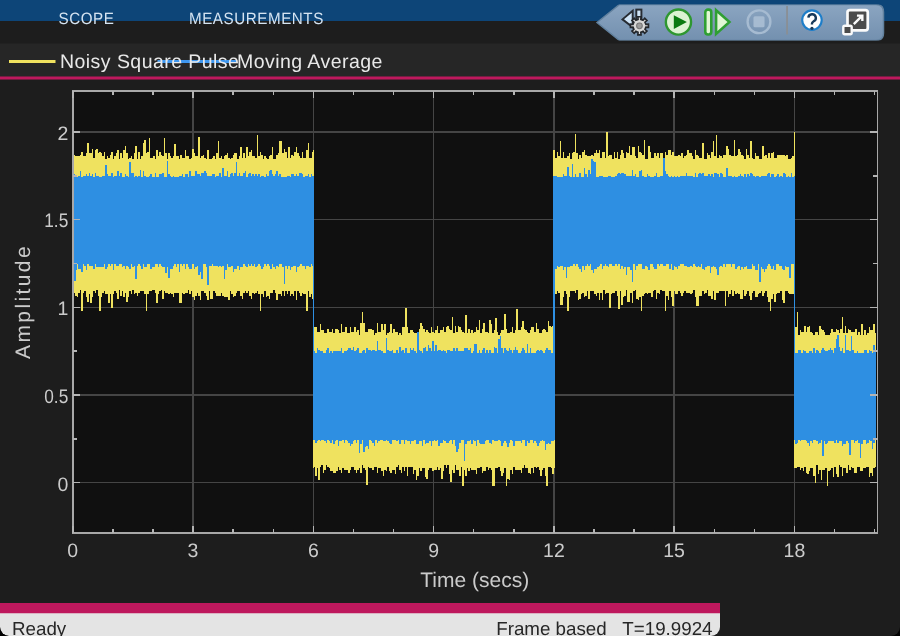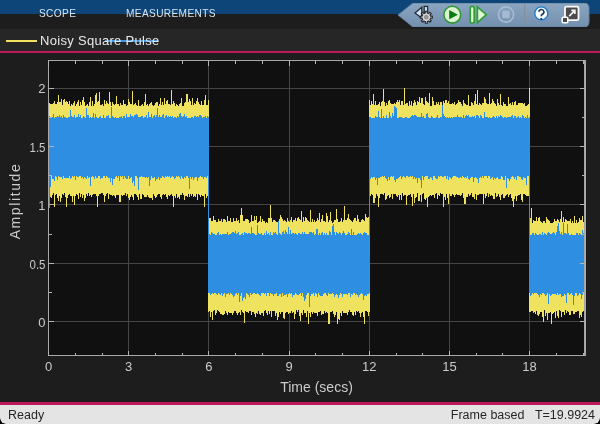--- a/index.html
+++ b/index.html
@@ -7,22 +7,22 @@
   border-radius:0 0 6px 6px; overflow:hidden; }
 #topbar { position:absolute; left:0; top:0; width:600px; height:14px; background:#0d4578; }
 .tab { position:absolute; top:7px; color:#d5e4f2; font-size:11px; letter-spacing:0.4px;
   transform:scaleX(0.92); transform-origin:left center; }
 #toolband { position:absolute; left:396px; top:3px; width:194px; height:24px; }
 #legend { position:absolute; left:0; top:29px; width:600px; height:24px; background:#262626;
   border-bottom:2px solid #be185d; }
 .leg-line { position:absolute; height:2px; z-index:1; }
 .leg-text { position:absolute; top:3.5px; color:#e9e9e9; font-size:13px; letter-spacing:0.3px; white-space:pre; z-index:2; }
 #plot { position:absolute; left:0; top:54px; width:600px; height:348px; background:#1d1d1d; }
-#statusbar { position:absolute; left:0; top:402px; width:600px; height:22px; background:#e4e4e4;
-  border-top:3px solid #be185d; border-radius:0 0 6px 6px; color:#262626; font-size:12.5px; }
+#statusbar { position:absolute; left:0; top:402px; width:480px; height:22px; background:#e4e4e4;
+  border-top:7px solid #be185d; border-radius:0 0 6px 6px; color:#262626; font-size:12.5px; }
 #statusbar .lft { position:absolute; left:8px; top:3px; }
 #statusbar .rgt { position:absolute; right:5px; top:3px; }
 </style></head>
 <body>
 <div id="win">
   <div id="topbar">
     <div class="tab" style="left:39px;">SCOPE</div>
     <div class="tab" style="left:126px;">MEASUREMENTS</div>
     <svg id="toolband" viewBox="0 0 194 24" width="194" height="24">
       <defs>
@@ -62,20 +62,21 @@
         <rect x="169" y="3.7" width="13.5" height="13.5" rx="1.5" fill="#4b4b4b" stroke="#fafafa" stroke-width="1.8"></rect>
         <path d="M173.2 13.1 L178.7 7.6 M175.3 7.4 H178.9 V11" stroke="#fafafa" stroke-width="1.6" fill="none"></path>
         <rect x="166.2" y="14.2" width="5.6" height="5.6" rx="1" fill="#4b4b4b" stroke="#fafafa" stroke-width="1.6"></rect>
       </g>
     </svg>
   </div>
   <div id="legend">
     <div class="leg-line" style="left:6px; top:10.5px; width:31px; background:#f0e25f;"></div>
     <div class="leg-text" style="left:40px;">Noisy Square Pulse</div>
     <div class="leg-line" style="left:105px; top:10.5px; width:53px; background:#3e96ee;"></div>
+    <div class="leg-text" style="left:158px;">Moving Average</div>
   </div>
   <svg id="plot" viewBox="0 54 600 348" width="600" height="348" shape-rendering="crispEdges">
     <rect x="48.5" y="60.5" width="536.5" height="295.0" fill="#101010"></rect>
     <g stroke="#454545" stroke-width="1">
         <line x1="128.7" y1="60.5" x2="128.7" y2="355.5"></line>
         <line x1="208.9" y1="60.5" x2="208.9" y2="355.5"></line>
         <line x1="289.1" y1="60.5" x2="289.1" y2="355.5"></line>
         <line x1="369.3" y1="60.5" x2="369.3" y2="355.5"></line>
         <line x1="449.4" y1="60.5" x2="449.4" y2="355.5"></line>
         <line x1="529.6" y1="60.5" x2="529.6" y2="355.5"></line>

